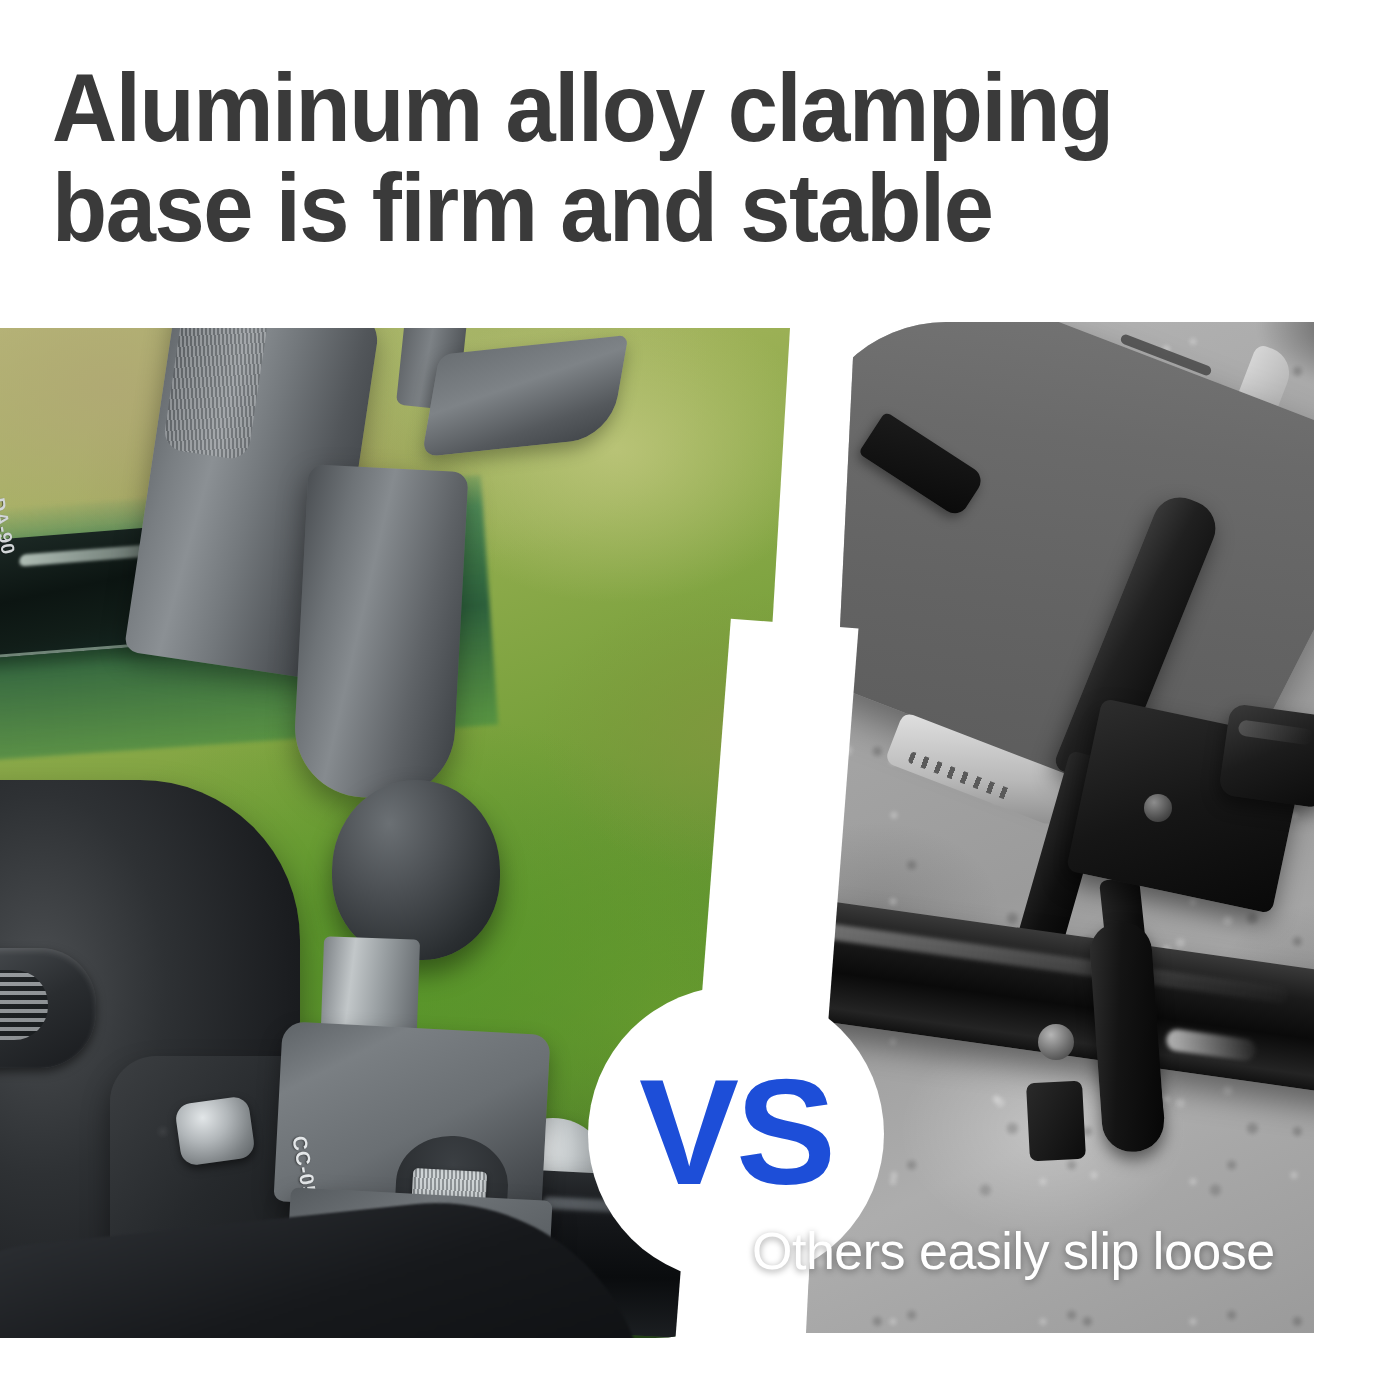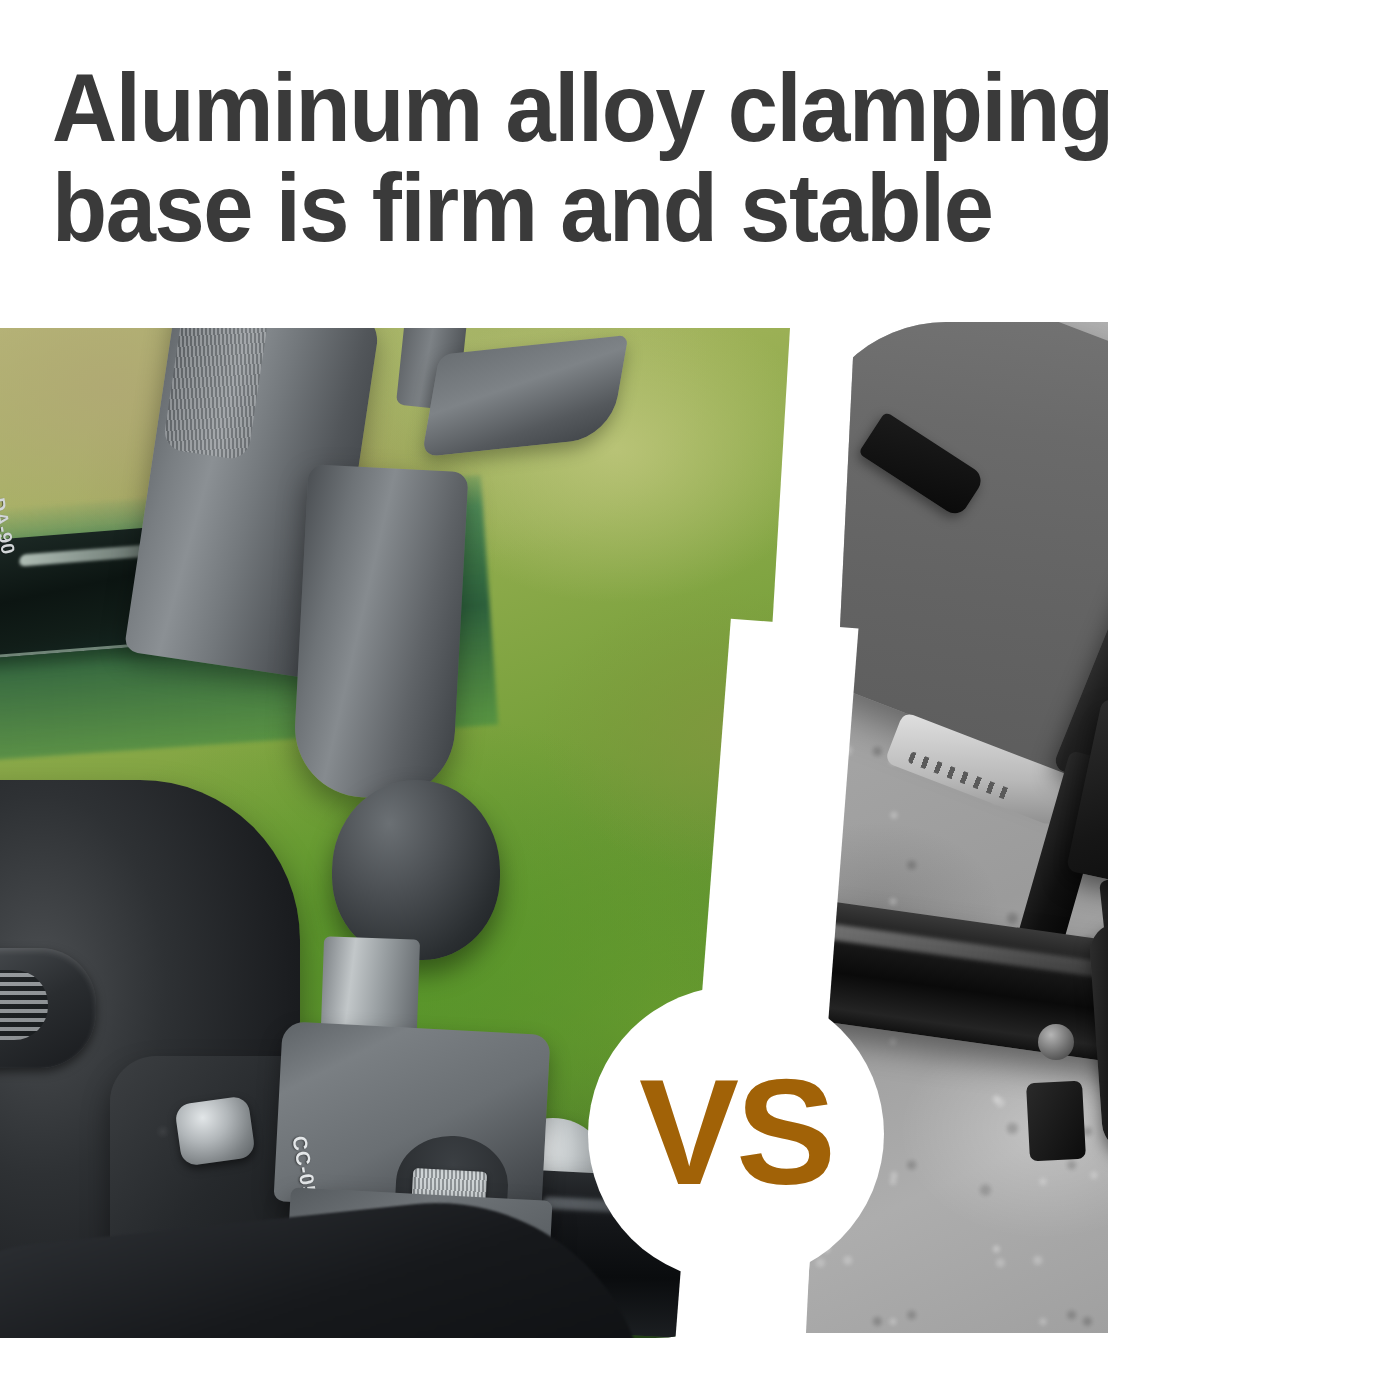--- a/index.html
+++ b/index.html
@@ -3,21 +3,21 @@
 <meta charset="utf-8">
 <title>Product Comparison Infographic</title>
 <style>
   html, body {
     margin: 0;
     padding: 0;
     background: #ffffff;
   }
   .canvas {
     position: relative;
-    width: 1108px;
+    width: 1314px;
     height: 1400px;
     background: #ffffff;
     overflow: hidden;
     font-family: "Liberation Sans", "DejaVu Sans", sans-serif;
   }
 
   
   .headline {
     position: absolute;
     left: 52px;
@@ -585,21 +585,21 @@
     display: flex;
     align-items: center;
     justify-content: center;
   }
   .vs-text {
     font-family: "Liberation Sans", "DejaVu Sans", sans-serif;
     font-weight: 700;
     font-size: 150px;
     line-height: 150px;
     letter-spacing: -3px;
-    color: #a16207;
+    color: #1d4ed8;
     transform: translateY(-2px);
   }
 
   
   .caption {
     position: absolute;
     z-index: 7;
     color: #ffffff;
     font-family: "Liberation Sans", "DejaVu Sans", sans-serif;
     font-weight: 400;
@@ -681,14 +681,15 @@
     </div>
 
     <div class="divider"></div>
 
     <div class="vs-badge">
       <span class="vs-text">VS</span>
     </div>
 
   </div>
 
+  <div class="caption caption-right">Others easily slip loose</div>
 
 </div>
 
 </body></html>

